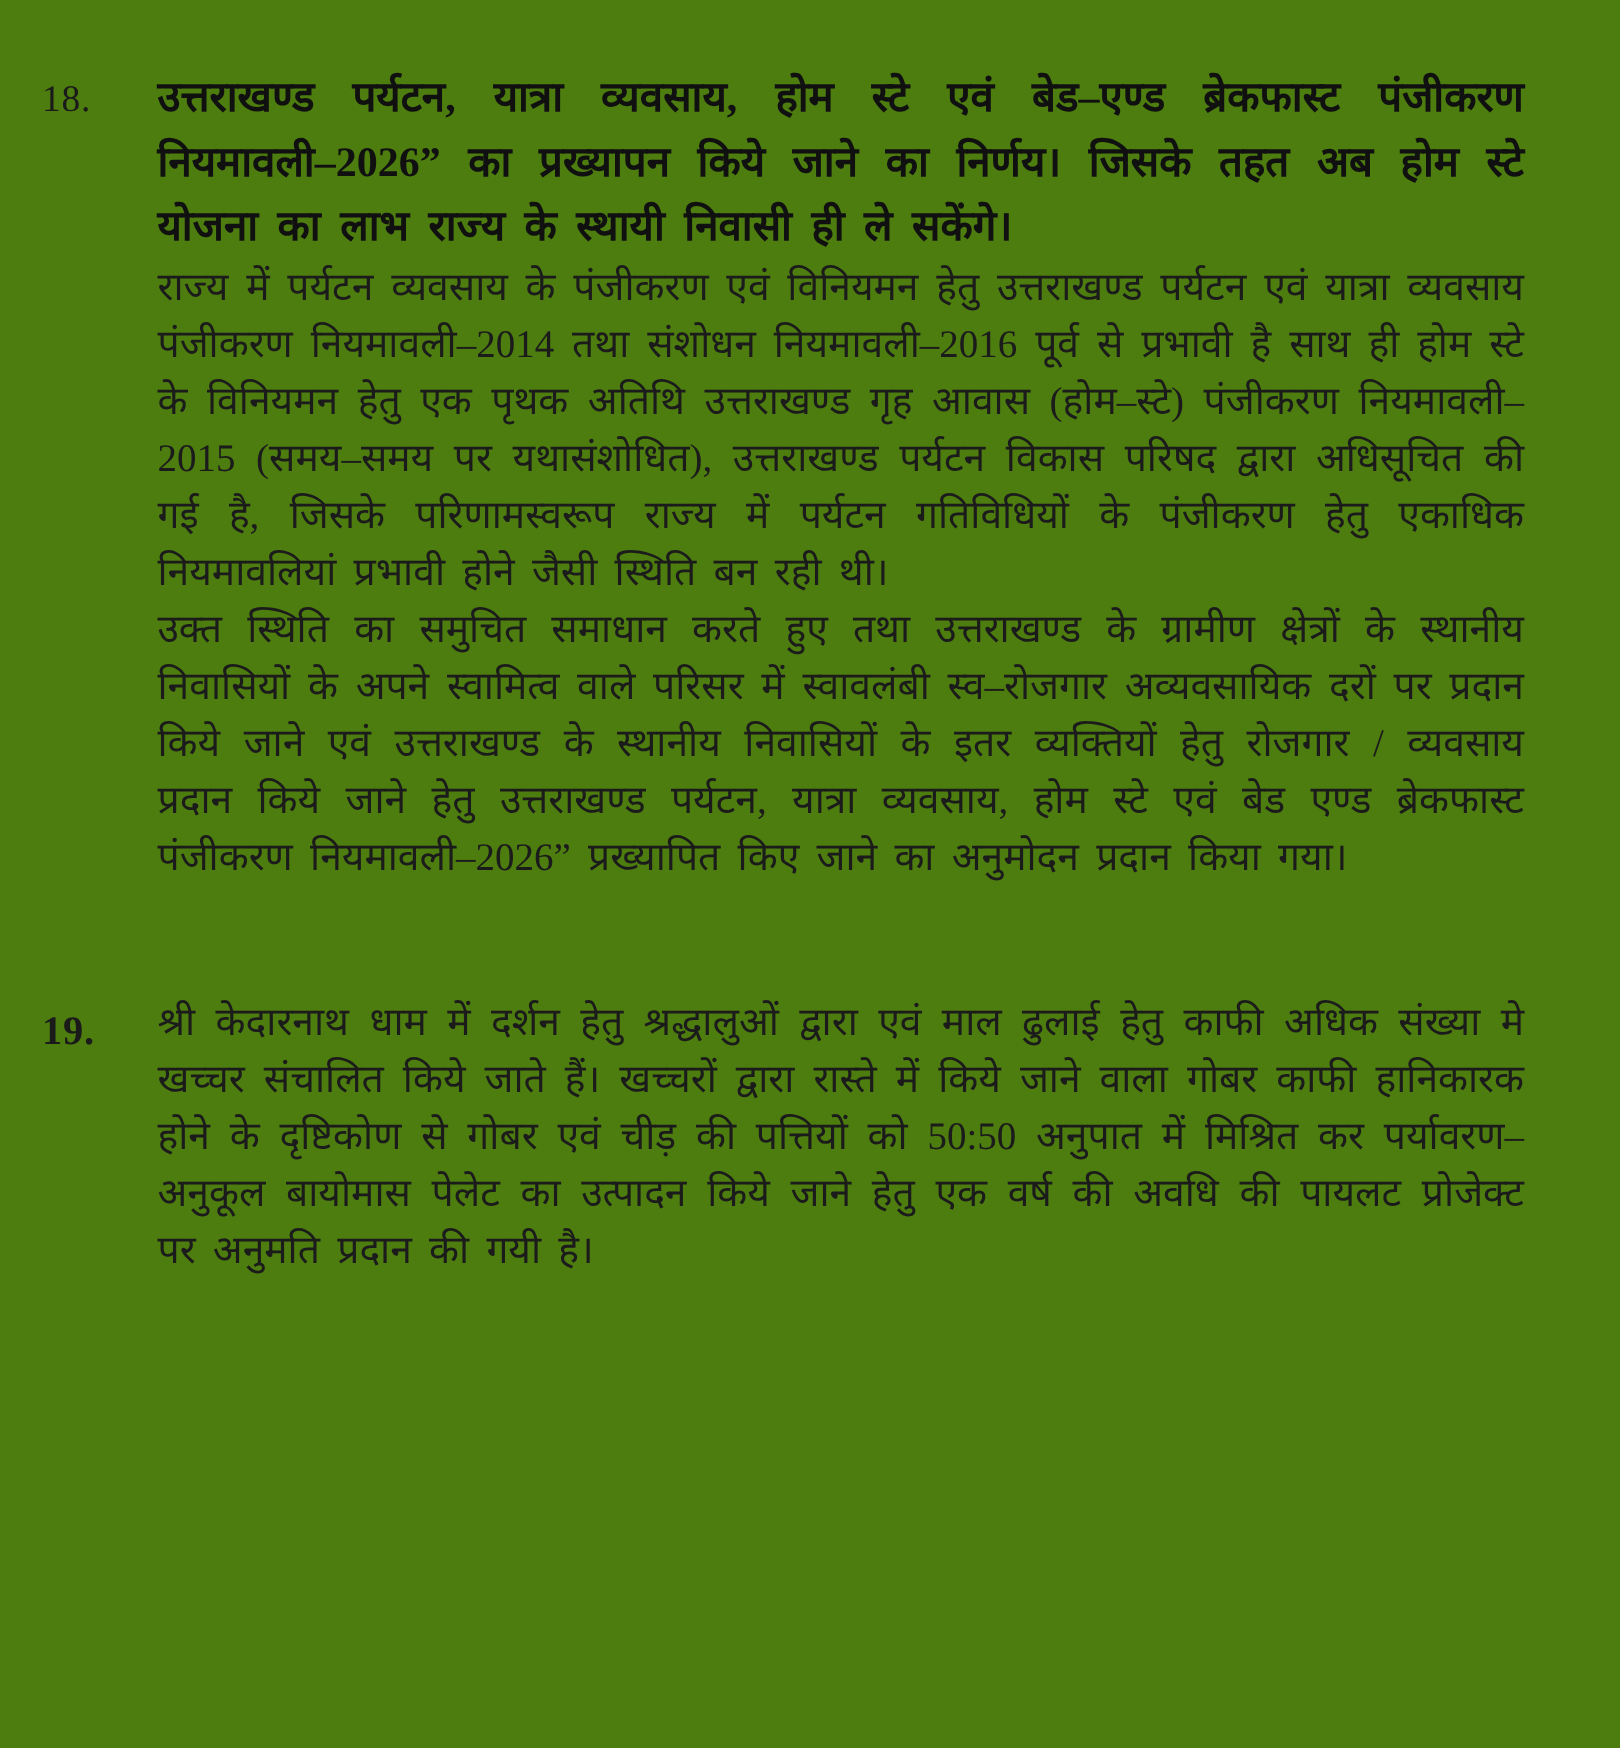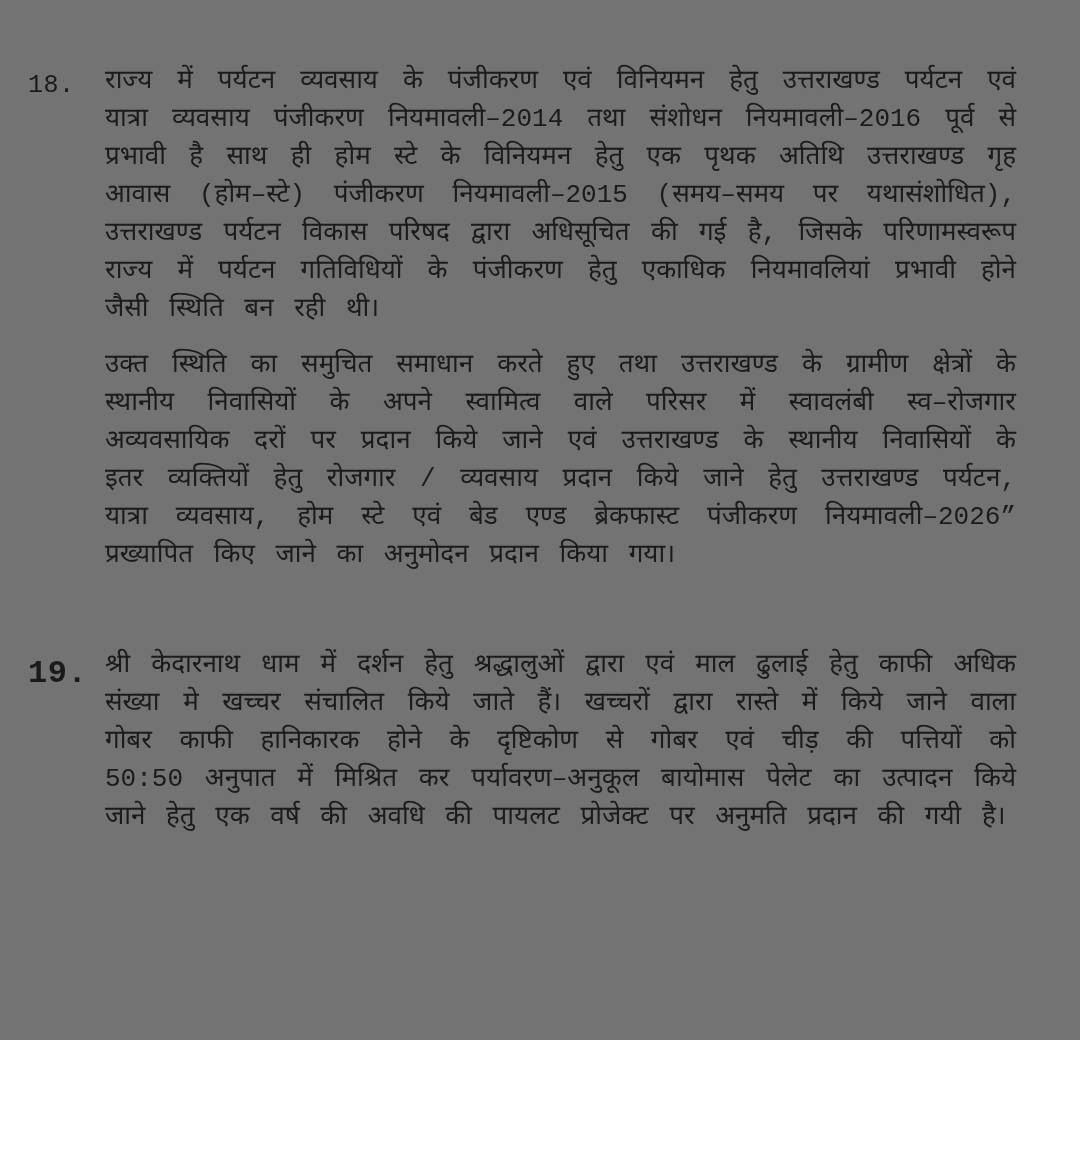--- a/index.html
+++ b/index.html
@@ -3,77 +3,77 @@
 <meta charset="utf-8">
 <style>
   html, body {
     margin: 0;
     padding: 0;
     background: #ffffff;
   }
   .page {
     position: relative;
     width: 1080px;
-    height: 1040px;
-    background: #737373;
+    height: 1165px;
+    background: #4d7c0f;
     color: #141414;
-    font-family: Liberation Mono, monospace;
+    font-family: Liberation Serif, serif;
     box-sizing: border-box;
     padding-top: 44px;
     overflow: hidden;
   }
   .item {
     position: relative;
     padding-left: 105px;
     padding-right: 64px;
   }
   .item-number {
     position: absolute;
     left: 28px;
     top: 9px;
     font-size: 25px;
     letter-spacing: 0.5px;
     color: #1a1a1a;
   }
   .item-number.bold {
     font-weight: 700;
-    font-size: 32px;
+    font-size: 27px;
   }
   .item-heading {
     font-weight: 700;
     font-size: 28px;
     line-height: 43px;
     text-align: justify;
     text-align-last: left;
     word-spacing: 6px;
     color: #101010;
   }
   .item-para {
     font-size: 26px;
     line-height: 38px;
     text-align: justify;
     text-align-last: left;
     word-spacing: 5px;
     color: #1b1b1b;
-    margin-top: 18px;
   }
   .item-19 {
     margin-top: 72px;
   }
   .item-19 .item-para {
     margin-top: 68px;
   }
 </style>
 </head>
 <body>
 
 <div class="page">
 
   <div class="item item-18">
     <div class="item-number">18.</div>
+    <div class="item-heading">उत्तराखण्ड पर्यटन, यात्रा व्यवसाय, होम स्टे एवं बेड–एण्ड ब्रेकफास्ट पंजीकरण नियमावली–2026” का प्रख्यापन किये जाने का निर्णय। जिसके तहत अब होम स्टे योजना का लाभ राज्य के स्थायी निवासी ही ले सकेंगे।</div>
     <div class="item-para">राज्य में पर्यटन व्यवसाय के पंजीकरण एवं विनियमन हेतु उत्तराखण्ड पर्यटन एवं यात्रा व्यवसाय पंजीकरण नियमावली–2014 तथा संशोधन नियमावली–2016 पूर्व से प्रभावी है साथ ही होम स्टे के विनियमन हेतु एक पृथक अतिथि उत्तराखण्ड गृह आवास (होम–स्टे) पंजीकरण नियमावली–2015 (समय–समय पर यथासंशोधित), उत्तराखण्ड पर्यटन विकास परिषद द्वारा अधिसूचित की गई है, जिसके परिणामस्वरूप राज्य में पर्यटन गतिविधियों के पंजीकरण हेतु एकाधिक नियमावलियां प्रभावी होने जैसी स्थिति बन रही थी।</div>
     <div class="item-para">उक्त स्थिति का समुचित समाधान करते हुए तथा उत्तराखण्ड के ग्रामीण क्षेत्रों के स्थानीय निवासियों के अपने स्वामित्व वाले परिसर में स्वावलंबी स्व–रोजगार अव्यवसायिक दरों पर प्रदान किये जाने एवं उत्तराखण्ड के स्थानीय निवासियों के इतर व्यक्तियों हेतु रोजगार / व्यवसाय प्रदान किये जाने हेतु उत्तराखण्ड पर्यटन, यात्रा व्यवसाय, होम स्टे एवं बेड एण्ड ब्रेकफास्ट पंजीकरण नियमावली–2026” प्रख्यापित किए जाने का अनुमोदन प्रदान किया गया।</div>
   </div>
 
   <div class="item item-19">
     <div class="item-number bold">19.</div>
     <div class="item-para">श्री केदारनाथ धाम में दर्शन हेतु श्रद्धालुओं द्वारा एवं माल ढुलाई हेतु काफी अधिक संख्या मे खच्चर संचालित किये जाते हैं। खच्चरों द्वारा रास्ते में किये जाने वाला गोबर काफी हानिकारक होने के दृष्टिकोण से गोबर एवं चीड़ की पत्तियों को 50:50 अनुपात में मिश्रित कर पर्यावरण–अनुकूल बायोमास पेलेट का उत्पादन किये जाने हेतु एक वर्ष की अवधि की पायलट प्रोजेक्ट पर अनुमति प्रदान की गयी है।</div>
   </div>
 
 </div>

